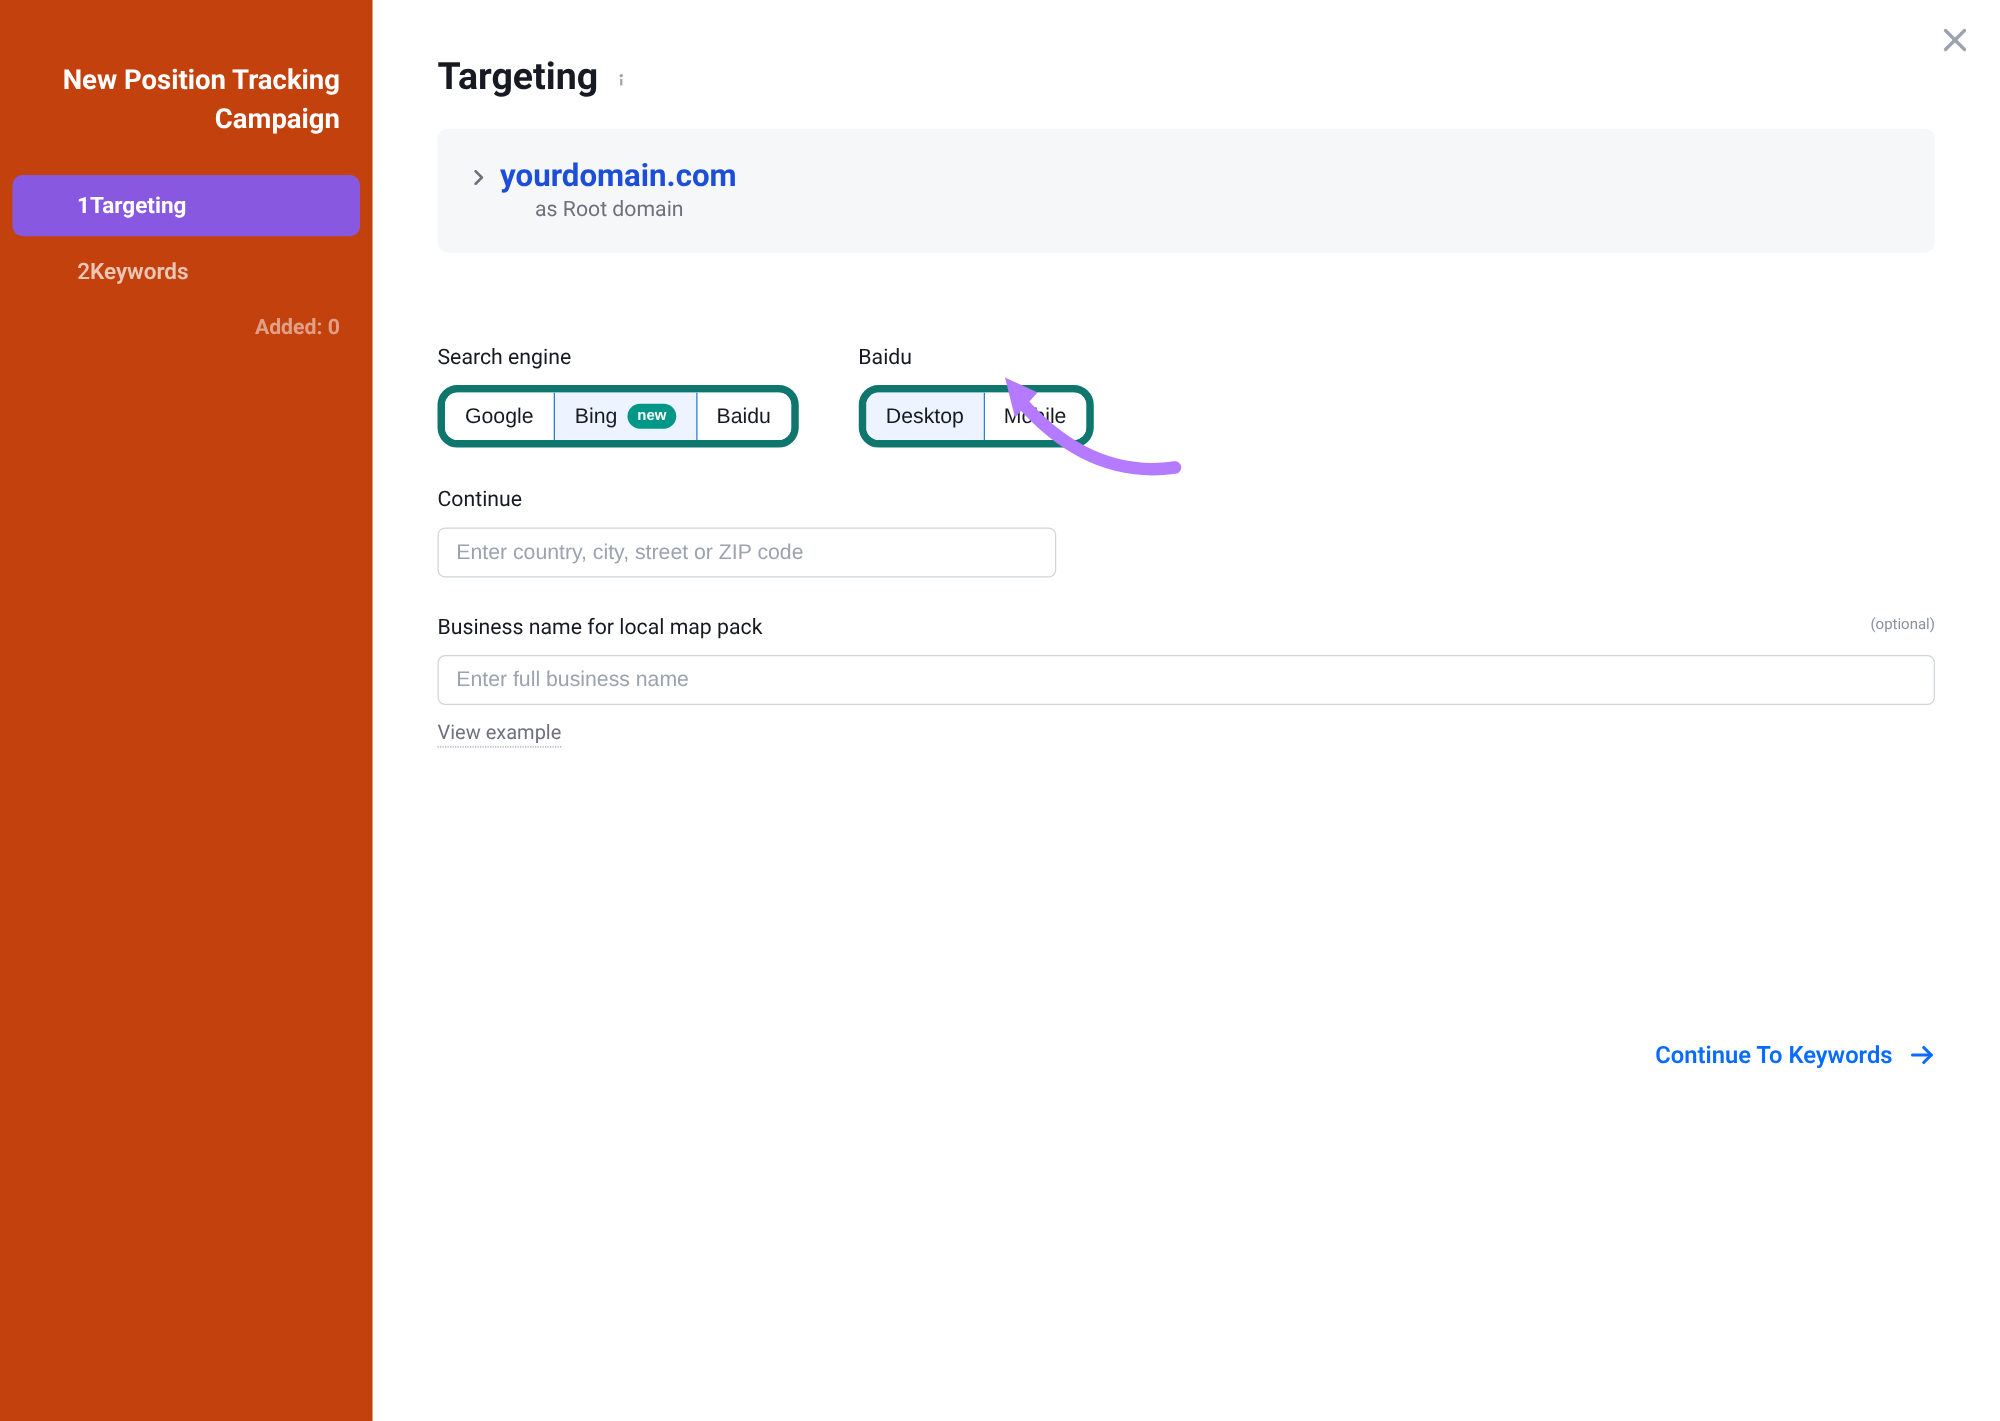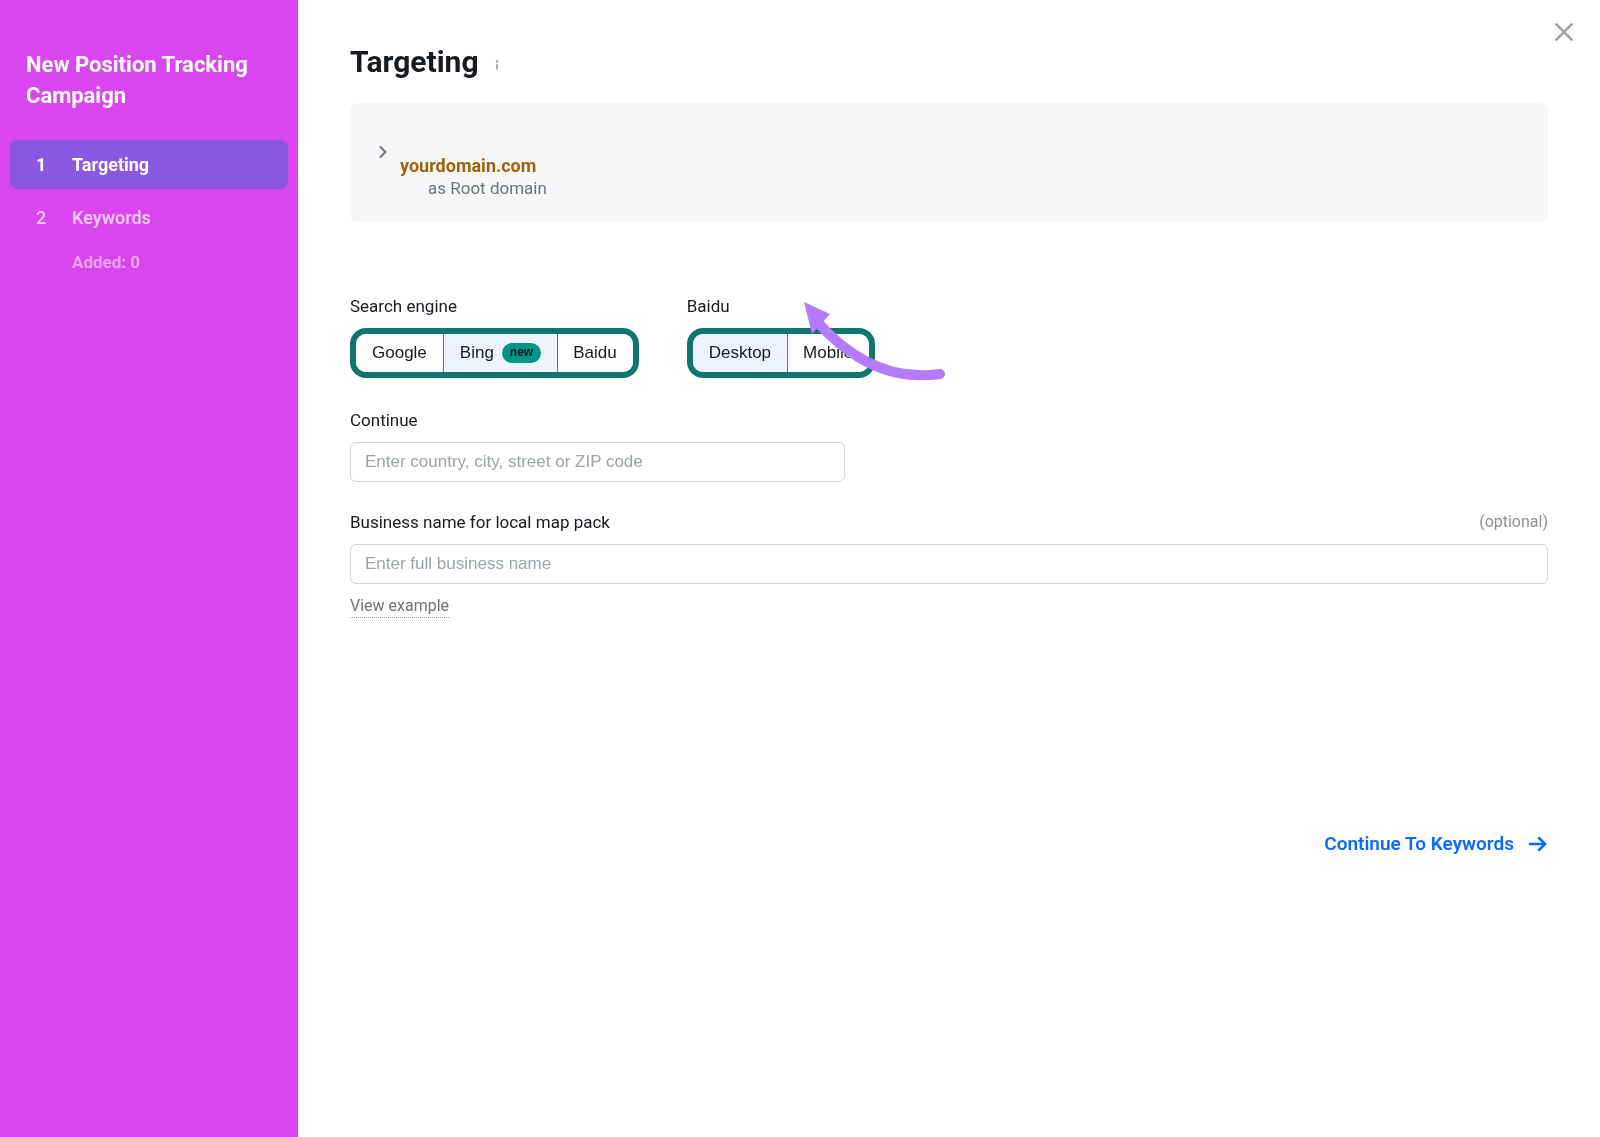--- a/index.html
+++ b/index.html
@@ -18,23 +18,24 @@
     }
     
     .modal-container {
       display: flex;
       width: 100%;
       height: 100%;
     }
     
     .sidebar {
       width: 298px;
-      background: #d946ef;
+      background: #c2410c;
       padding: 50px 0;
       flex-shrink: 0;
+      text-align: right;
     }
     
     .sidebar-title {
       color: #fff;
       font-size: 22px;
       font-weight: 700;
       padding: 0 26px 28px 26px;
       line-height: 1.4;
     }
     
@@ -142,24 +143,23 @@
     .chevron-icon {
       width: 10px;
       height: 14px;
       display: flex;
       align-items: center;
       justify-content: center;
       color: #6e727f;
     }
     
     .domain-name {
-      font-size: 18px;
+      font-size: 25px;
       font-weight: 700;
-      color: #a16207;
-      margin-top: 28px;
+      color: #1d4ed8;
     }
     
     .domain-subtext {
       font-size: 17px;
       color: #6e727f;
       margin-top: 2px;
       margin-left: 50px;
     }
     
     .form-row {
@@ -174,21 +174,21 @@
       margin-top: 40px;
     }
     
     .form-label {
       font-size: 17px;
       color: #171a22;
       margin-bottom: 12px;
     }
     
     .optional-label {
-      font-size: 16px;
+      font-size: 12px;
       color: #8e919c;
     }
     
     .label-row {
       display: flex;
       justify-content: space-between;
       margin-bottom: 12px;
     }
     
     .segmented-control {
@@ -219,21 +219,21 @@
     .segment.active {
       background: #edf4ff;
       border: 1.5px solid #2e7cd9;
       margin: -1px;
       z-index: 1;
       position: relative;
     }
     
     .badge-new {
       background: #009688;
-      color: #0f172a;
+      color: #ffffff;
       font-size: 12px;
       font-weight: 600;
       padding: 2px 8px;
       border-radius: 10px;
       line-height: 1.3;
     }
     
     .text-input {
       width: 495px;
       padding: 9px 14px;

